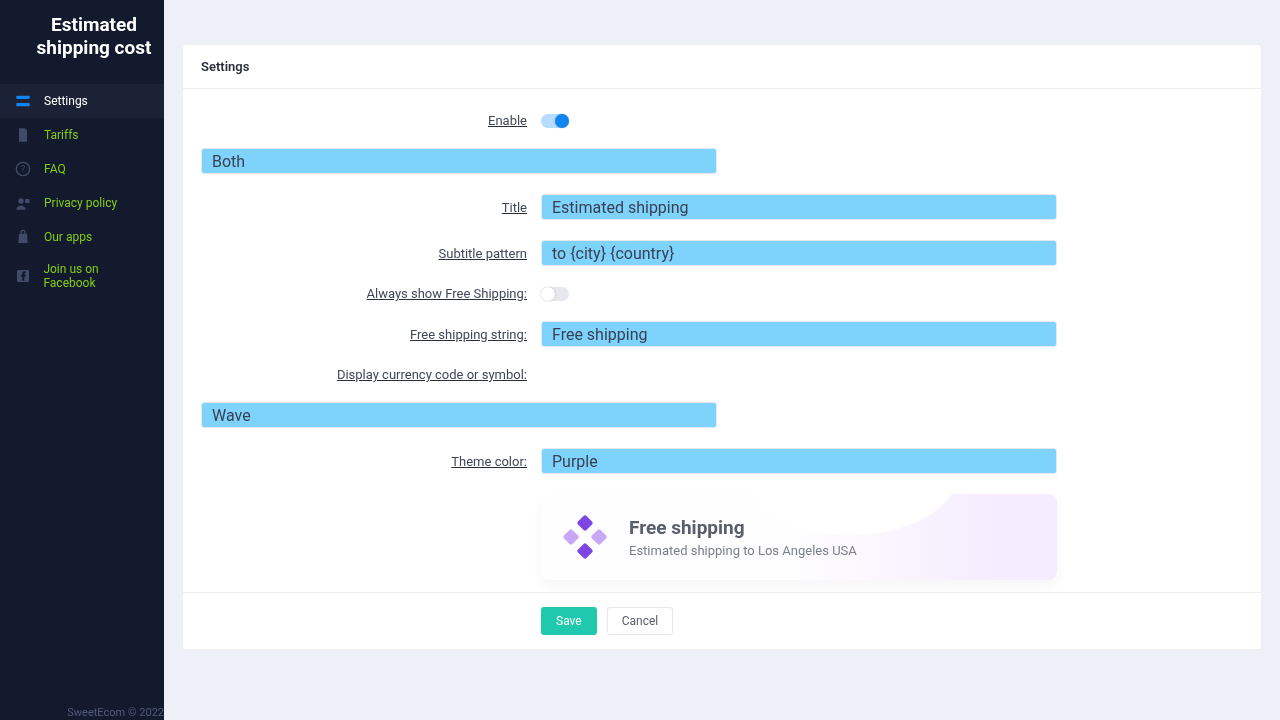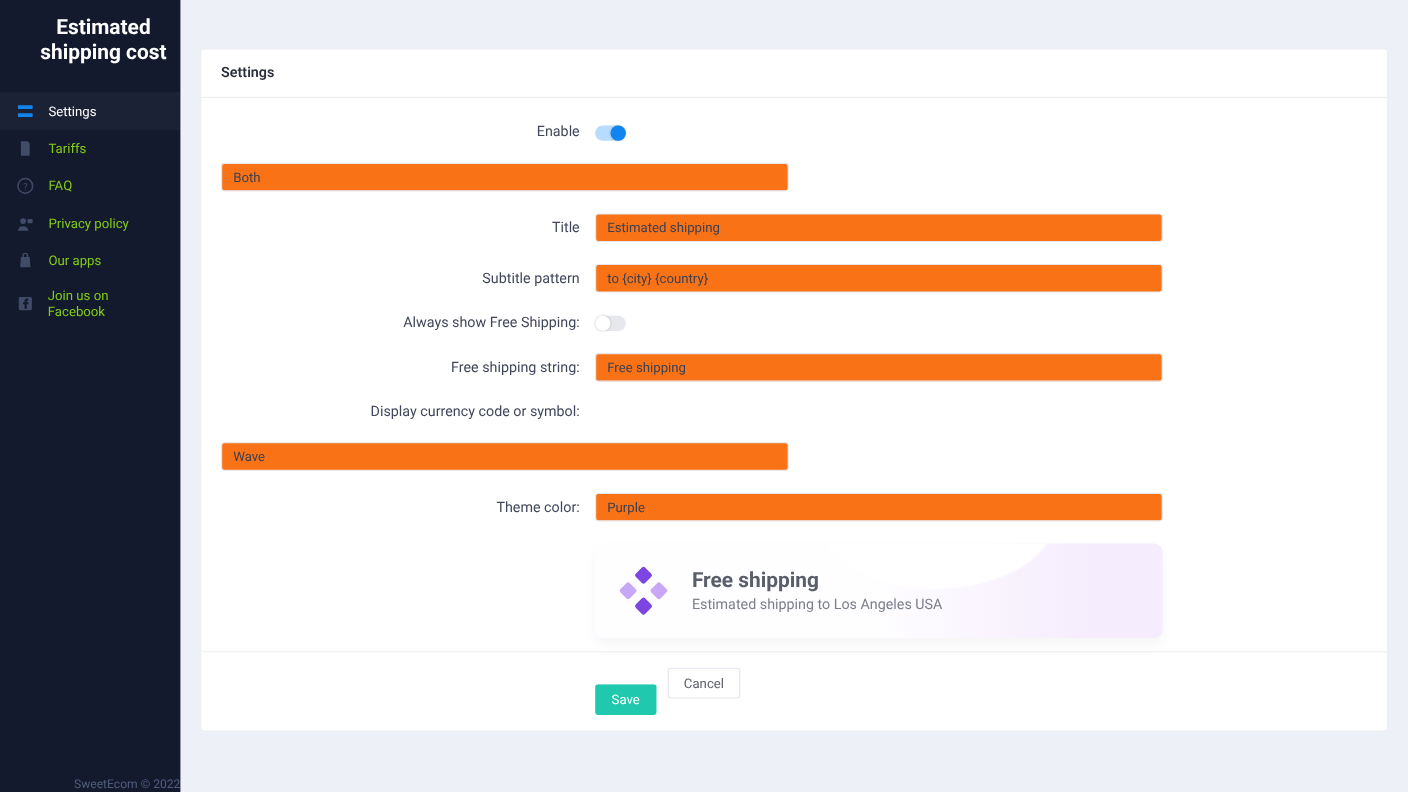--- a/index.html
+++ b/index.html
@@ -14,45 +14,45 @@
 .nav-icon { width: 18px; height: 18px; display: flex; align-items: center; justify-content: center; fill: #404b68; }
 .nav-item.active .nav-icon { fill: #1085f0; }
 .sidebar-footer { text-align: right; font-size: 11px; color: #515c7d; padding: 8px 0 1px; }
 
 .content { flex: 1; overflow: auto; }
 .panel { background: #fff; border: 1px solid #eceef2; border-radius: 4px; margin: 44px 18px 18px 18px; }
 .panel-header { padding: 14px 18px; border-bottom: 1px solid #eceef2; font-size: 13px; font-weight: 600; color: #2a2e3c; }
 .panel-body { padding: 24px 18px 12px; }
 .panel-footer { padding: 14px 18px; border-top: 1px solid #eceef2; }
 
-.form-row { display: flex; align-items: center; margin-bottom: 20px; }
+.form-row { display: flex; align-items: center; margin-bottom: 20px; text-decoration: underline; }
 .form-label { width: 340px; text-align: right; padding-right: 14px; font-size: 13px; color: #41475a; }
 .form-control { flex: 0 0 516px; }
 
-input[type=text].text-input { width: 100%; height: 26px; border: 1px solid #e6e8ee; border-radius: 3px; padding: 0 10px; font-size: 12px; color: #3a3f52; background: #f97316; }
+input[type=text].text-input { width: 100%; height: 26px; border: 1px solid #e6e8ee; border-radius: 3px; padding: 0 10px; font-size: 16px; color: #3a3f52; background: #7dd3fc; }
 
 .toggle { width: 28px; height: 14px; border-radius: 7px; background: #e6e8ee; position: relative; cursor: pointer; }
 .toggle .knob { width: 14px; height: 14px; border-radius: 50%; background: #fff; position: absolute; top: 0; left: 0; box-shadow: 0 0 2px rgba(0,0,0,0.25); }
 .toggle.on { background: #b6dcff; }
 .toggle.on .knob { left: 14px; background: #1085f0; }
 
 .preview-card { width: 516px; height: 86px; border-radius: 8px; margin-left: 340px; position: relative; overflow: hidden; background: linear-gradient(90deg, #fefdff 0 50%, #f5ecfd 88%, #f5ecfd 100%); display: flex; align-items: center; padding-left: 26px; gap: 26px; box-shadow: 0 6px 12px rgba(0,0,0,0.04); }
 .preview-card .wave { position: absolute; inset: 0; background: radial-gradient(ellipse 180px 110px at 60% -30%, #fff 60%, transparent 62%); pointer-events: none; }
 .preview-icon { width: 36px; height: 36px; position: relative; }
 .diamond { position: absolute; width: 12px; height: 12px; transform: rotate(45deg); border-radius: 2px; }
 .d1 { top: -2px; left: 12px; background: #7d46e3; }
 .d2 { top: 12px; left: -2px; background: #c8a8f6; }
 .d3 { top: 12px; left: 26px; background: #c8a8f6; }
 .d4 { top: 26px; left: 12px; background: #7d46e3; }
 .preview-text { display: flex; flex-direction: column; gap: 4px; z-index: 1; }
 .preview-heading { font-size: 19px; font-weight: 700; color: #595e6a; }
 .preview-sub { font-size: 13px; color: #7a7f8c; }
 
 .btn { height: 28px; border-radius: 3px; padding: 0 14px; font-size: 12px; cursor: pointer; border: 1px solid transparent; }
-.btn-primary { background: #20c9ad; color: #fff; margin-top: 15px; }
+.btn-primary { background: #20c9ad; color: #fff; }
 .btn-secondary { background: #fff; color: #595e6a; border-color: #e6e8ee; }
 .action-row { display: flex; gap: 10px; margin-left: 340px; }
 </style>
 </head>
 <body>
 
 <aside class="sidebar">
   <div class="sidebar-title">Estimated shipping cost</div>
   <ul class="nav">
     <li class="nav-item active">

